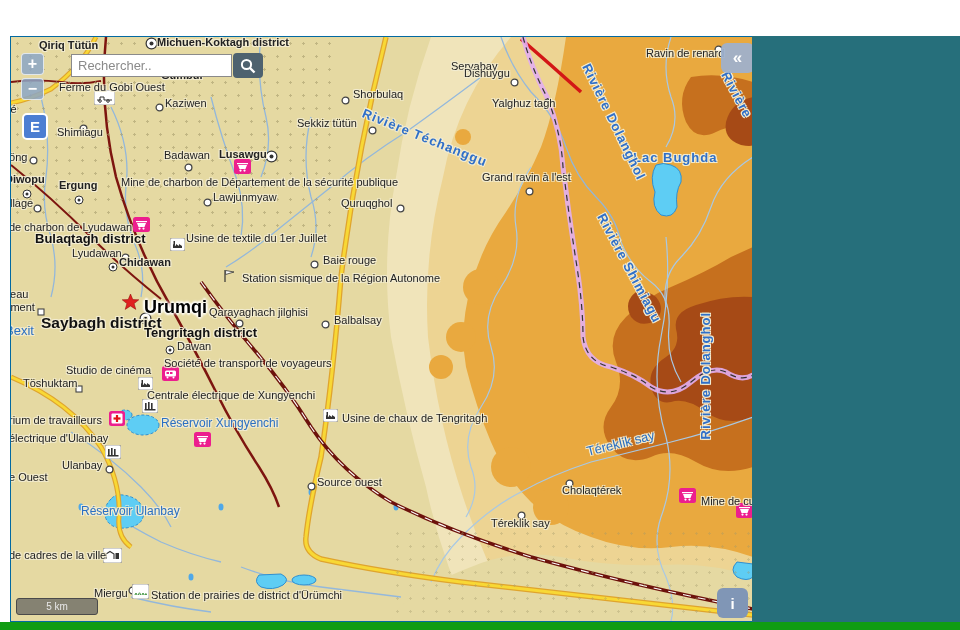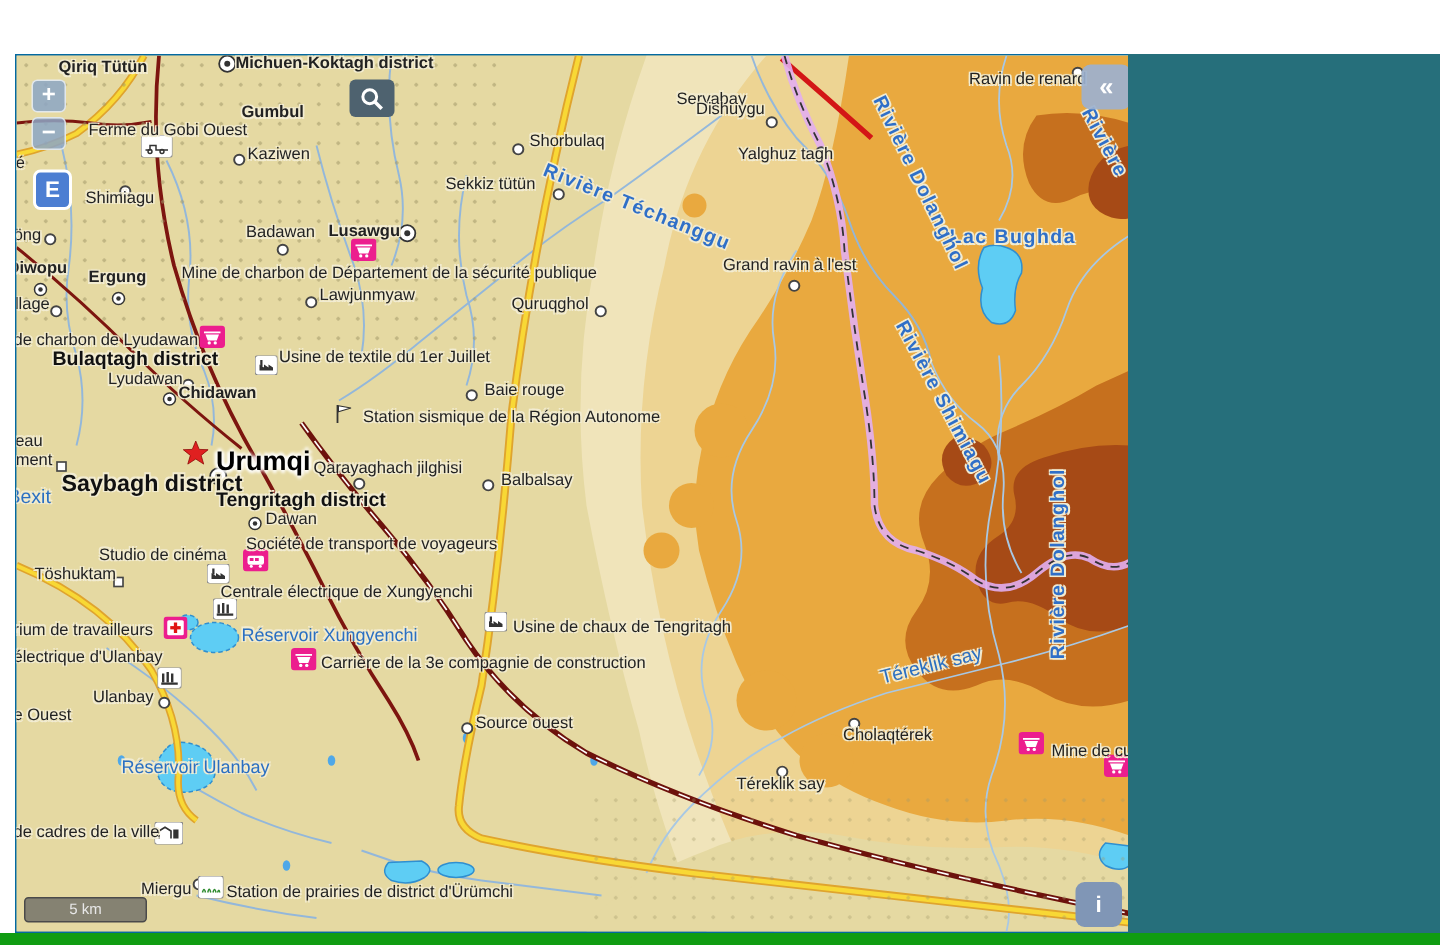--- a/index.html
+++ b/index.html
@@ -383,21 +383,20 @@
         <span class="ml d" style="left: 133px; top: 288px;">Tengritagh district</span>
         <span class="ml p" style="left: 166px; top: 303px;">Dawan</span>
         <span class="ml p" style="left: 323px; top: 277px;">Balbalsay</span>
         <span class="ml p" style="left: 153px; top: 320px;">Société de transport de voyageurs</span>
         <span class="ml p" style="left: 55px; top: 327px;">Studio de cinéma</span>
         <span class="ml p" style="left: 12px; top: 340px;">Töshuktam</span>
         <span class="ml p" style="left: 136px; top: 352px;">Centrale électrique de Xungyenchi</span>
         <span class="ml p" style="left: -2px; top: 377px;">rium de travailleurs</span>
         <span class="ml w" style="left: 150px; top: 379px;">Réservoir Xungyenchi</span>
         <span class="ml p" style="left: -2px; top: 395px;">électrique d'Ulanbay</span>
-        <span class="ml p" style="left: 203px; top: 399px;">Carrière de la 3e compagnie de construction</span>
         <span class="ml p" style="left: 331px; top: 375px;">Usine de chaux de Tengritagh</span>
         <span class="ml p" style="left: 51px; top: 422px;">Ulanbay</span>
         <span class="ml p" style="left: -2px; top: 434px;">e Ouest</span>
         <span class="ml p" style="left: 306px; top: 439px;">Source ouest</span>
         <span class="ml wb" style="left: 576px; top: 407px; transform: rotate(-14deg);">Téreklik say</span>
         <span class="ml p" style="left: 551px; top: 447px;">Cholaqtérek</span>
         <span class="ml p" style="left: 480px; top: 480px;">Téreklik say</span>
         <span class="ml p" style="left: 690px; top: 458px;">Mine de cu</span>
         <span class="ml w" style="left: 70px; top: 467px;">Réservoir Ulanbay</span>
         <span class="ml p" style="left: -2px; top: 512px;">de cadres de la ville</span>
@@ -406,20 +405,21 @@
         <span class="ml wbig" style="left: 352px; top: 68px; transform: rotate(22deg);">Rivière Téchanggu</span>
         <span class="ml wbig" style="left: 575px; top: 20px; transform: rotate(64deg);">Rivière Dolanghol</span>
         <span class="ml wbig" style="left: 590px; top: 170px; transform: rotate(62deg);">Rivière Shimiagu</span>
         <span class="ml wbig" style="left: 694px; top: 395px; transform: rotate(-90deg);">Rivière Dolanghol</span>
         <span class="ml wbig" style="left: 714px; top: 28px; transform: rotate(62deg);">Rivière</span>
       </div>
 
     <div class="ctrl zbtn" id="zoom-in">+</div>
     <div class="ctrl zbtn" id="zoom-out">−</div>
     <div class="ctrl" id="e-btn">E</div>
+    <input class="searchbox" placeholder="Rechercher.." style="">
     <div class="ctrl" id="search-btn">
       <svg width="18" height="18" viewBox="0 0 18 18">
         <circle cx="7.5" cy="7.5" r="4.6" fill="none" stroke="#fff" stroke-width="2"></circle>
         <line x1="11" y1="11" x2="15.5" y2="15.5" stroke="#fff" stroke-width="2.4"></line>
       </svg>
     </div>
     <div class="ctrl" id="collapse-btn">«</div>
     <div class="ctrl" id="info-btn">i</div>
     <div class="scalebar">
         <span>5 km</span>

